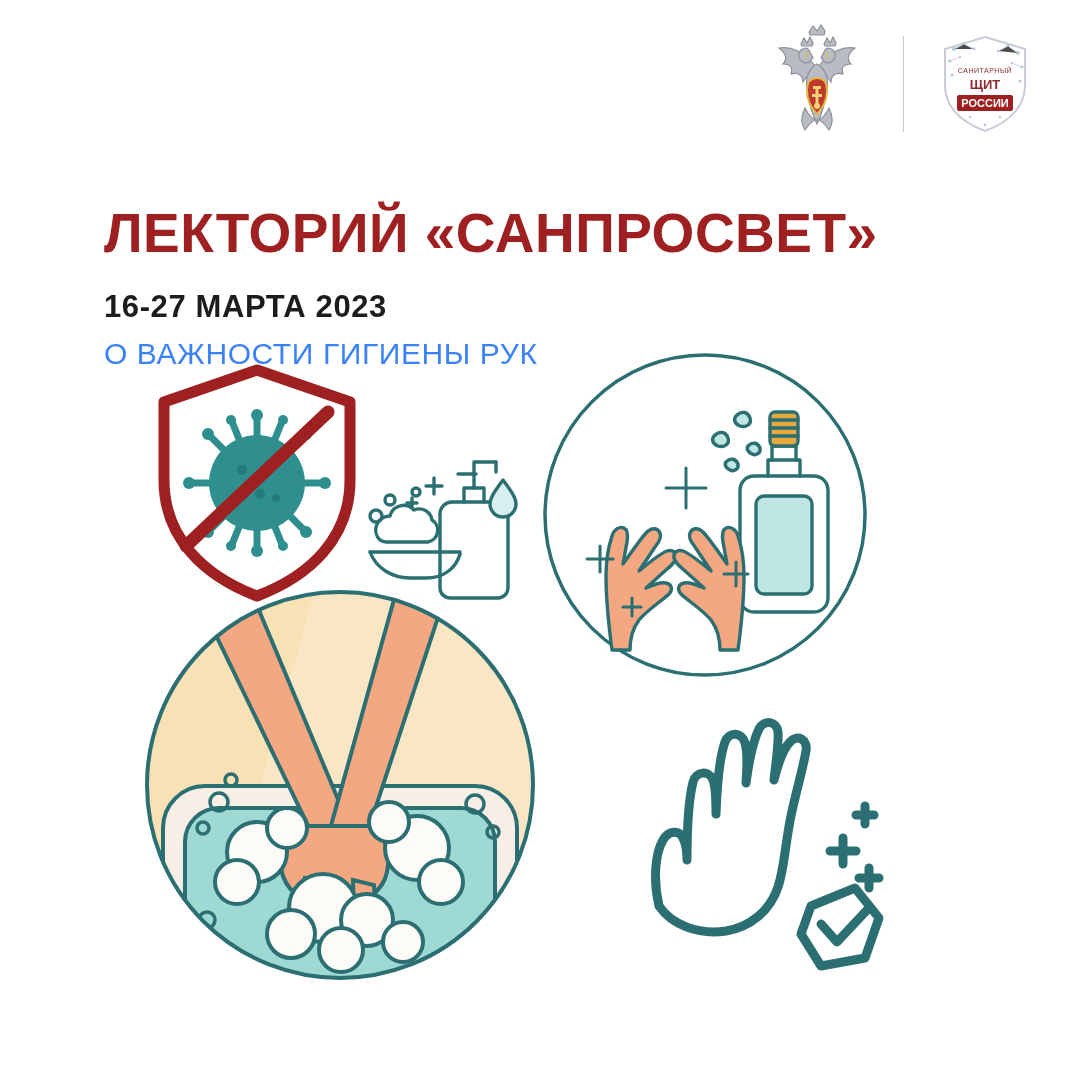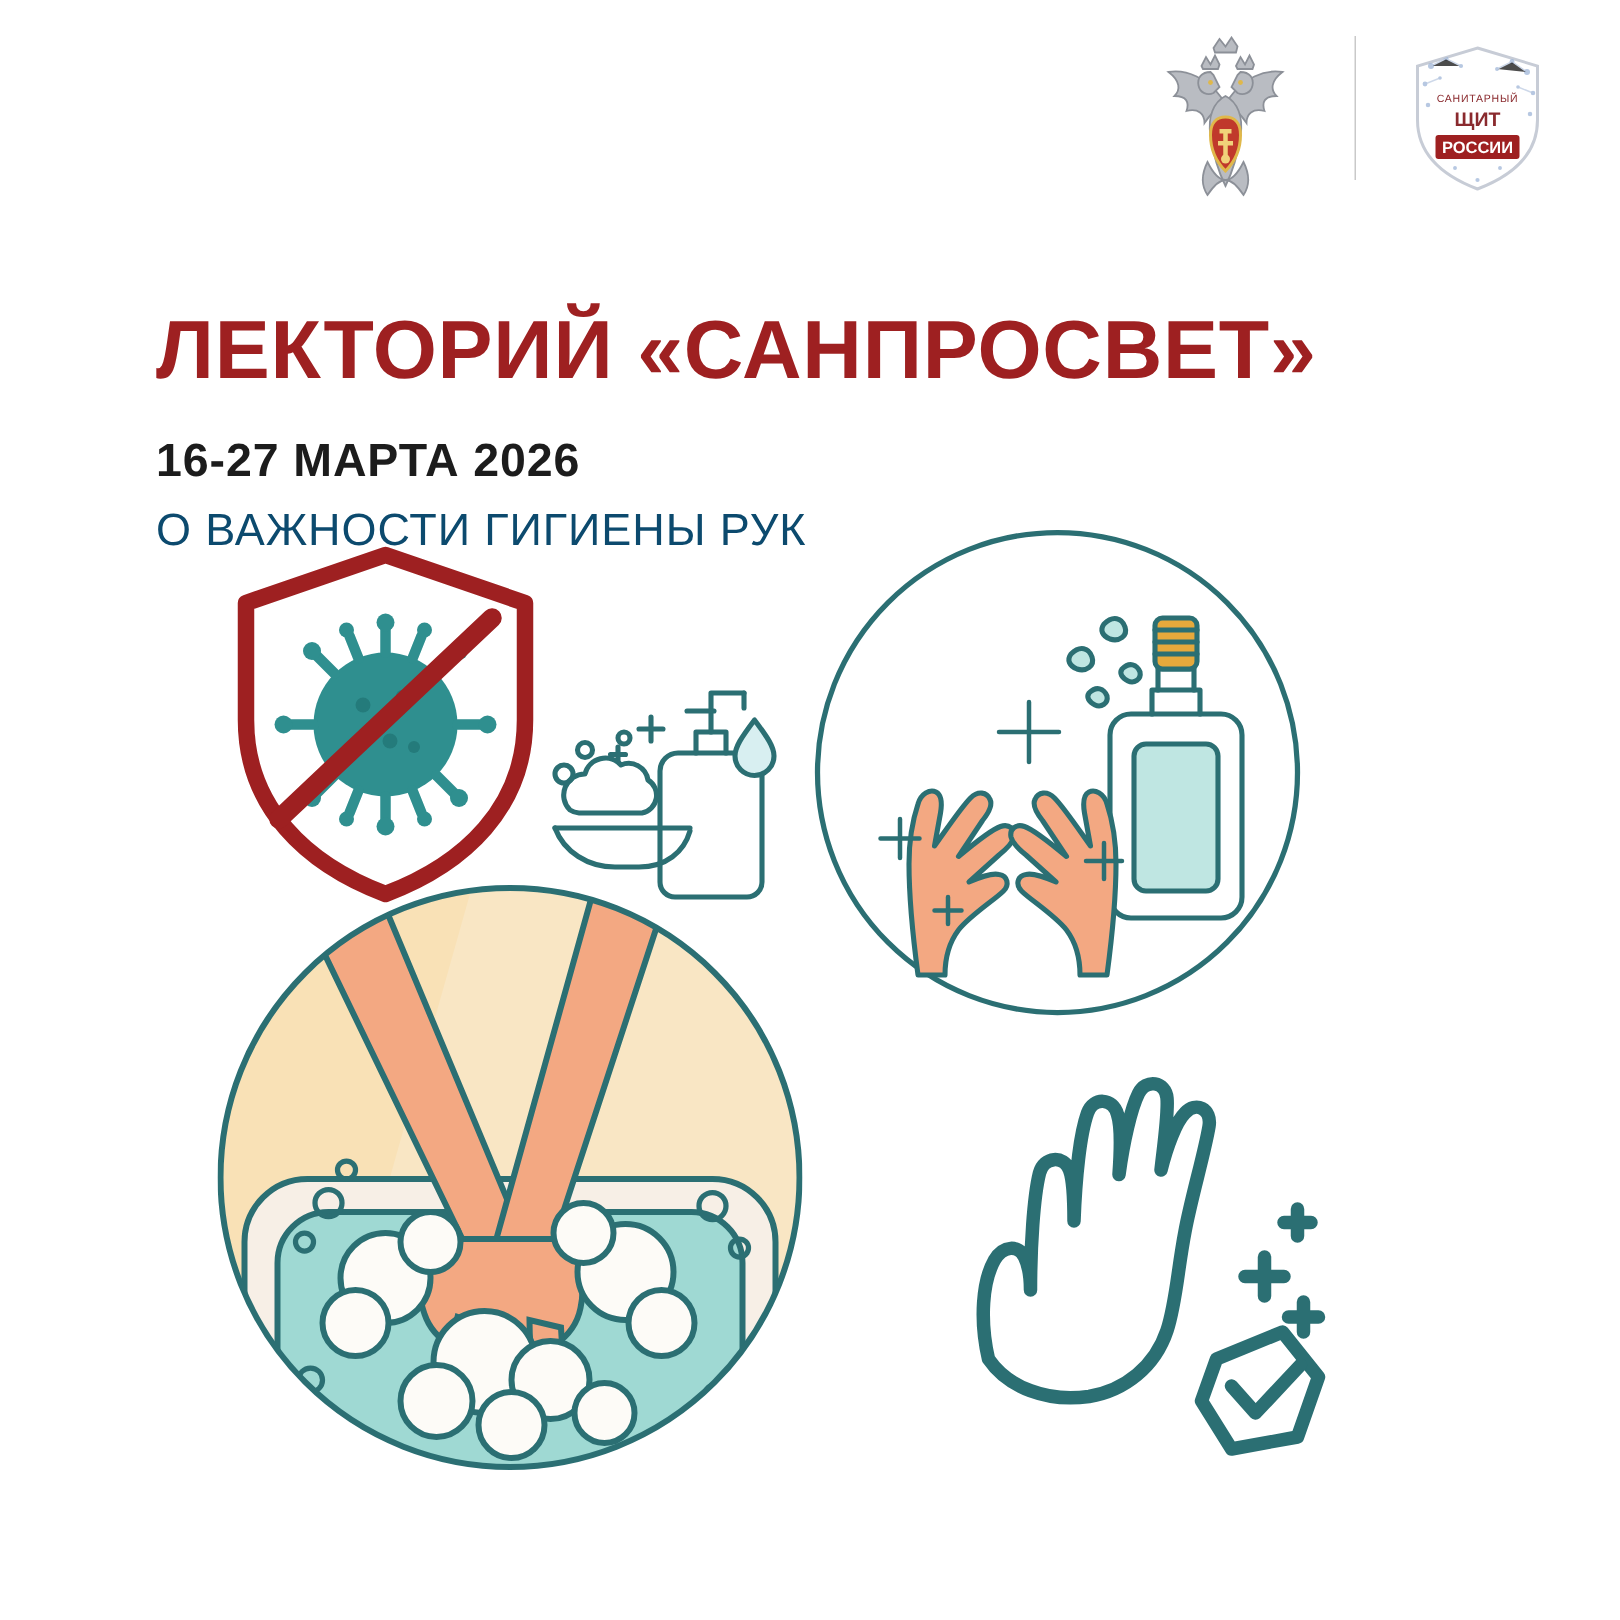--- a/index.html
+++ b/index.html
@@ -16,20 +16,21 @@
     font-family: "Liberation Sans", sans-serif;
     color: #1c1c1c;
   }
 
   
   .header-logos {
     position: absolute;
     top: 24px;
     right: 40px;
     display: flex;
+    align-items: center;
     gap: 0;
     height: 120px;
   }
   .logo-eagle {
     width: 120px;
     height: 120px;
     display: flex;
     align-items: center;
     justify-content: center;
   }
@@ -67,21 +68,21 @@
   .sub-date {
     font-size: 31px;
     font-weight: bold;
     color: #1c1c1c;
     letter-spacing: 0.6px;
     margin: 0 0 12px 0;
   }
   .sub-topic {
     font-size: 30px;
     font-weight: normal;
-    color: #0c4a6e;
+    color: #3b82f6;
     letter-spacing: 0.6px;
     margin: 0;
   }
 
   
   .illustrations {
     position: absolute;
     left: 0;
     top: 340px;
     width: 1080px;
@@ -180,21 +181,21 @@
       <text x="55" y="44" text-anchor="middle" font-family="'Liberation Sans', sans-serif" font-size="7" fill="#8a2a2e" letter-spacing="0.5">САНИТАРНЫЙ</text>
       <text x="55" y="60" text-anchor="middle" font-family="'Liberation Sans', sans-serif" font-size="13" font-weight="bold" fill="#8a2a2e">ЩИТ</text>
       <rect x="27" y="66" width="56" height="16" rx="2" fill="#9e2021"></rect>
       <text x="55" y="78" text-anchor="middle" font-family="'Liberation Sans', sans-serif" font-size="11" font-weight="bold" fill="#ffffff">РОССИИ</text>
     </svg>
   </div>
 </div>
 
 <div class="title-block">
   <h1 class="main-title">ЛЕКТОРИЙ «САНПРОСВЕТ»</h1>
-  <div class="sub-date">16-27 МАРТА 2026</div>
+  <div class="sub-date">16-27 МАРТА 2023</div>
   <div class="sub-topic">О ВАЖНОСТИ ГИГИЕНЫ РУК</div>
 </div>
 
 <div class="illustrations">
 
   <div class="ill ill-shield-virus">
     <svg width="215" height="245" viewBox="0 0 215 245" aria-hidden="true">
       <path d="M107 10 L200 42 L200 120 C200 178 160 216 107 236 C54 216 14 178 14 120 L14 42 Z" fill="#ffffff" stroke="#9e2021" stroke-width="11" stroke-linejoin="round"></path>
       <g>
         <circle cx="107" cy="123" r="48" fill="#2f8f8f"></circle>

